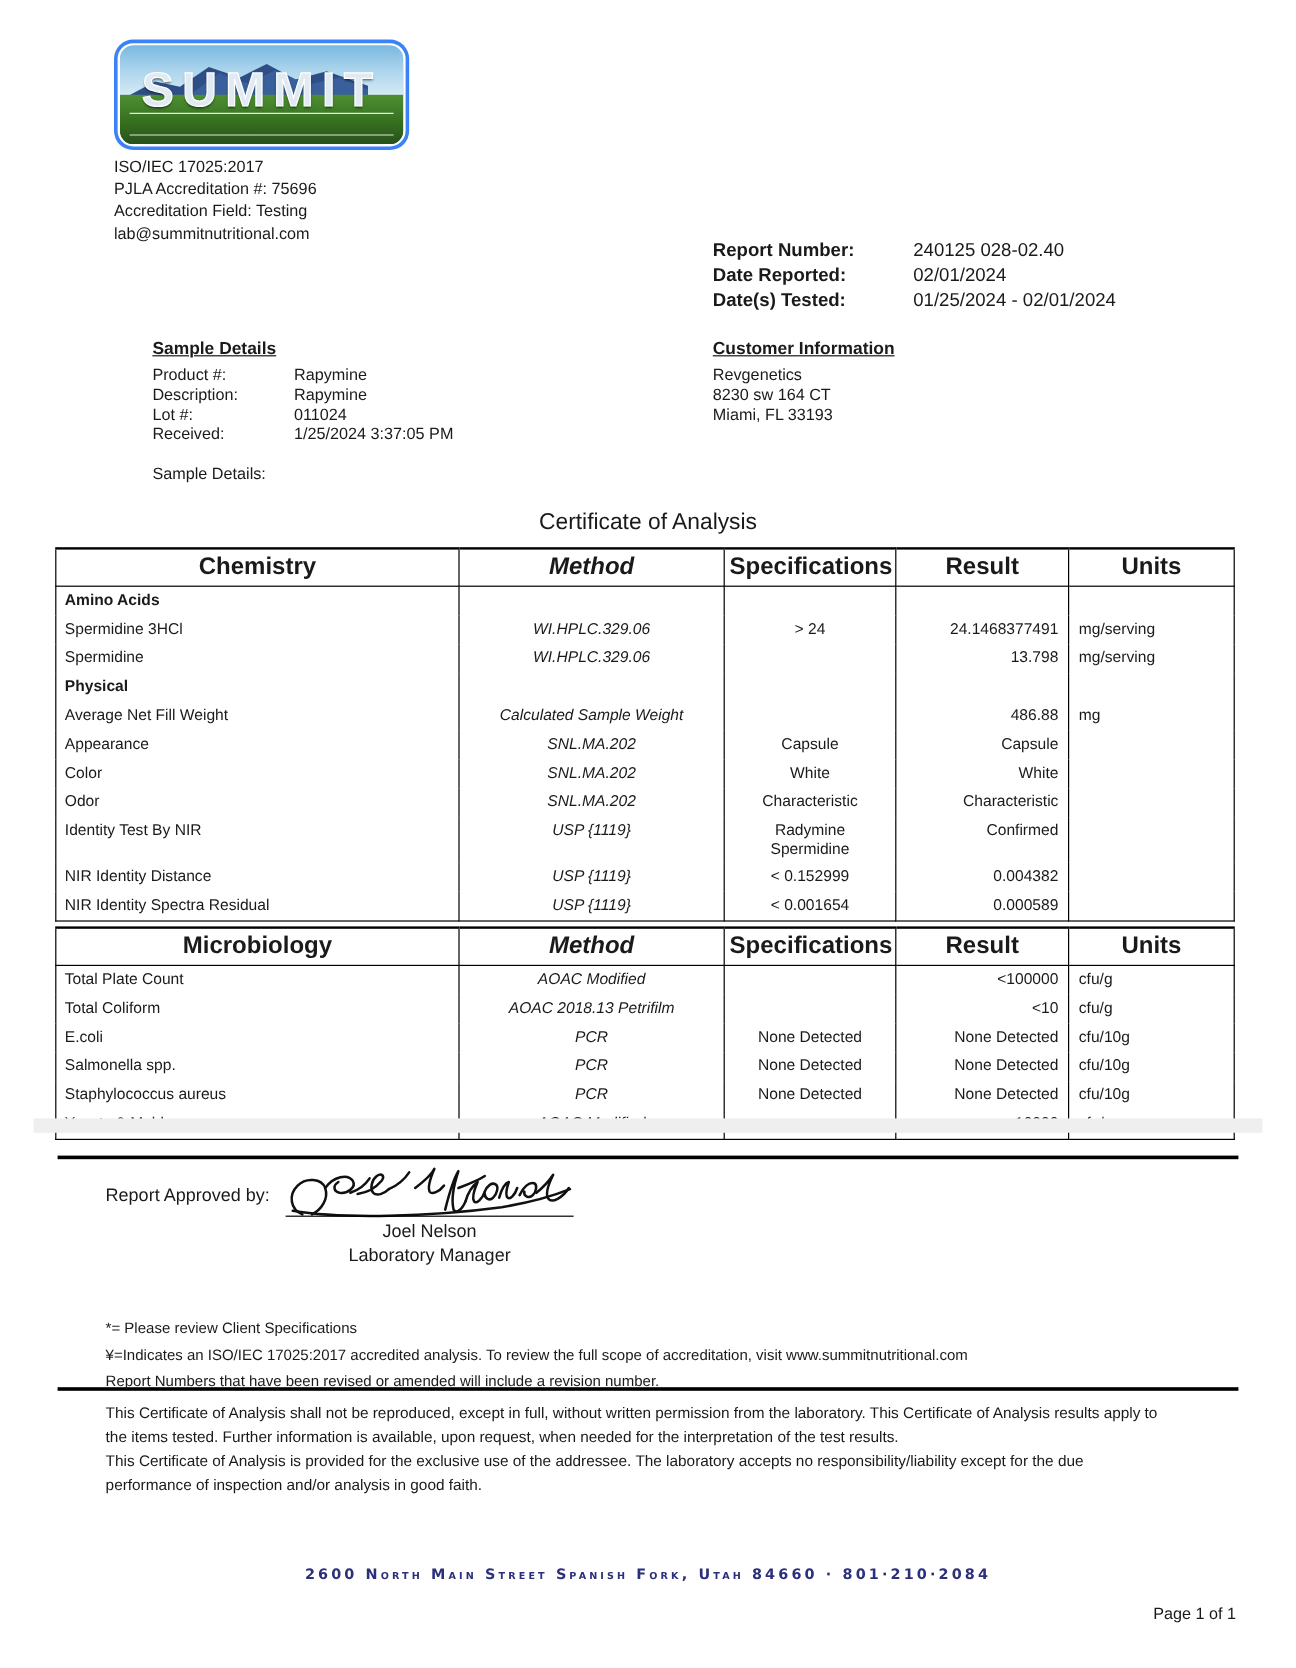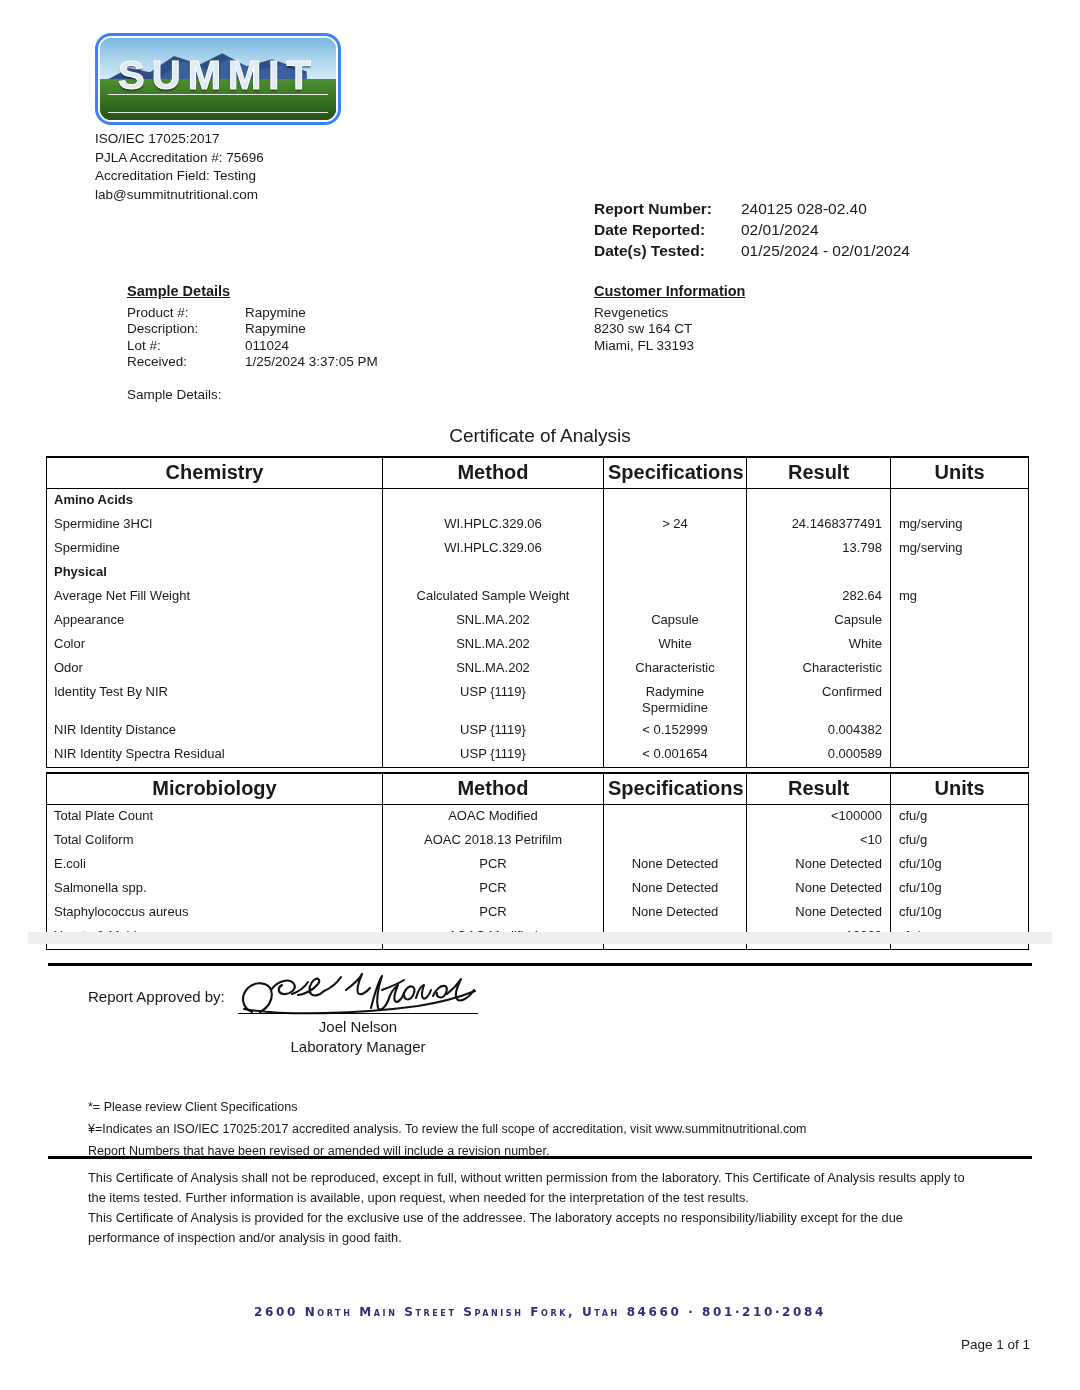--- a/index.html
+++ b/index.html
@@ -100,21 +100,21 @@
   }
 
   
   .report-meta {
     position: absolute;
     left: 594px;
     top: 198px;
     font-size: 15.5px;
     line-height: 21px;
   }
-  .report-meta .row { display: flex; }
+  .report-meta .row { display: flex; gap: 20px; }
   .report-meta .lbl { width: 147px; font-weight: bold; }
   .report-meta .val { white-space: nowrap; }
 
   
   .block-head {
     font-size: 14.5px;
     font-weight: bold;
     text-decoration: underline;
     margin-bottom: 5px;
   }
@@ -175,21 +175,21 @@
     font-size: 20px;
     font-weight: bold;
     text-align: center;
     padding: 3px 4px 4px;
     height: 20px;
   }
   .tbl tbody tr:last-child td {
     border-bottom: 1.5px solid #000;
   }
   .c-name { width: 327px; text-align: left; }
-  .c-method { width: 212px; text-align: center; }
+  .c-method { width: 212px; text-align: center; font-style: italic; }
   .c-spec { width: 134px; text-align: center; }
   .c-result { width: 135px; text-align: right; }
   .c-units { width: 129px; text-align: left; }
 
   .tbl td.c-name { padding-left: 7px; }
   .tbl td.c-units { padding-left: 8px; }
   .tbl td.c-result { padding-right: 8px; }
 
   .row-group td { font-weight: bold; }
   .tbl tbody td { height: 18px; }
@@ -393,21 +393,21 @@
         <td class="c-name">Physical</td>
         <td class="c-method"></td>
         <td class="c-spec"></td>
         <td class="c-result"></td>
         <td class="c-units"></td>
       </tr>
       <tr>
         <td class="c-name">Average Net Fill Weight</td>
         <td class="c-method">Calculated Sample Weight</td>
         <td class="c-spec"></td>
-        <td class="c-result">282.64</td>
+        <td class="c-result">486.88</td>
         <td class="c-units">mg</td>
       </tr>
       <tr>
         <td class="c-name">Appearance</td>
         <td class="c-method">SNL.MA.202</td>
         <td class="c-spec">Capsule</td>
         <td class="c-result">Capsule</td>
         <td class="c-units"></td>
       </tr>
       <tr>

